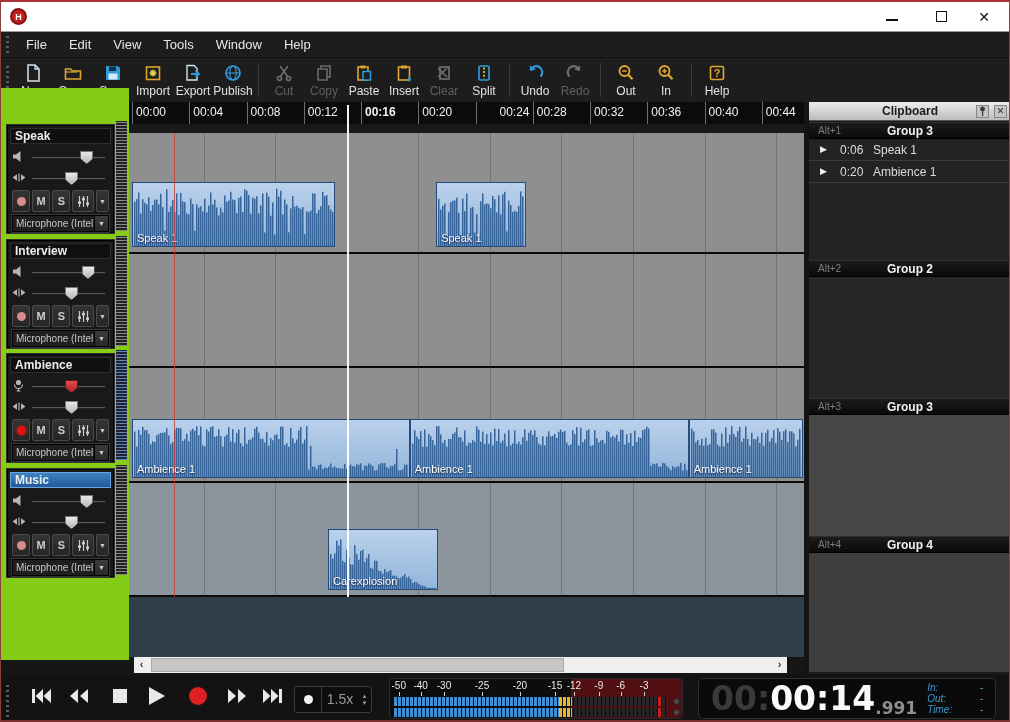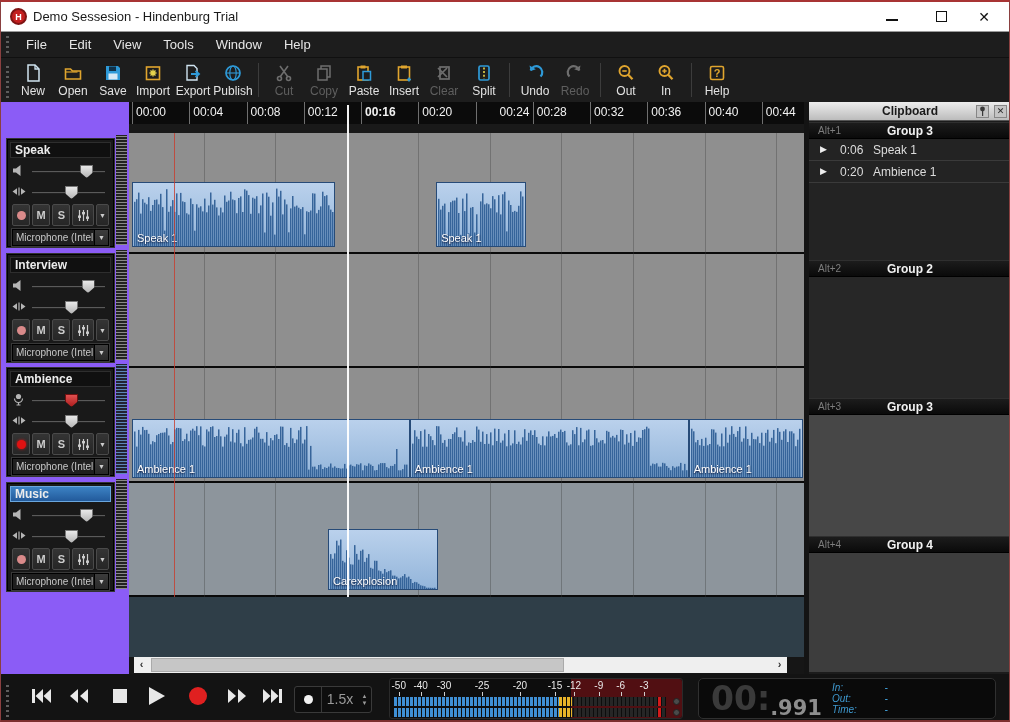--- a/index.html
+++ b/index.html
@@ -22,21 +22,21 @@
   .gripper{left:5px;width:3px;background:repeating-linear-gradient(0deg,#5d5d5d 0 2px,transparent 2px 5px);}
   .menu-item{color:#e6e6e6;font-size:13px;padding:4px 11px;}
   #toolbar{left:0;top:55px;width:100%;height:45px;background:#1d1d1d;border-top:1px solid #101010;
            display:flex;align-items:center;padding-left:12px;}
   .tb-item{width:40px;display:flex;flex-direction:column;align-items:center;gap:1px;}
   .tb-icon{height:20px;width:22px;display:flex;align-items:center;justify-content:center;}
   .tb-label{font-size:12px;color:#e2e2e2;white-space:nowrap;}
   .tb-item.disabled .tb-label{color:#5f5f5f;}
   .tb-sep{width:1px;height:34px;background:#3c3c3c;margin:0 5px;}
   
-  #leftpanel{left:0;top:100px;width:128px;height:572px;background:#8b5cf6;}
+  #leftpanel{left:0;top:86px;width:128px;height:572px;background:#84cc16;}
   #corner{left:0;top:100px;width:128px;height:31px;background:#202020;}
   .trackbox{position:absolute;left:6px;width:107px;height:108px;background:#191919;border:1px solid #000;
             box-shadow:0 0 0 1px #333;}
   .tname{position:absolute;left:2px;top:2px;right:2px;height:16px;background:#101010;border:1px solid #2e2e2e;
          color:#ececec;font-size:12px;font-weight:bold;padding:1px 4px;line-height:13px;}
   .tname.sel{background:linear-gradient(#3c82c4,#225a9b);border-color:#6aa6dd;}
   .srow{position:absolute;left:4px;right:4px;height:16px;}
   .sicon{position:absolute;left:0;top:1px;width:14px;height:12px;color:#b5b5b5;font-size:9px;line-height:12px;}
   .sline{position:absolute;left:20px;right:4px;top:8px;height:2px;background:#5a5a5a;border-bottom:1px solid #222;}
   .sthumb{position:absolute;top:2px;width:13px;height:13px;background:linear-gradient(#e8e8e8,#b8b8b8);
@@ -108,32 +108,31 @@
       background:repeating-linear-gradient(90deg,#3f8fd4 0 3px,#0d0d0d 3px 4px);}
   .mfill-yellow{position:absolute;left:60.7%;top:0;height:100%;width:4.7%;
       background:repeating-linear-gradient(90deg,#e8b428 0 3px,#0d0d0d 3px 4px);}
   .mpeak{position:absolute;left:97.2%;top:0;height:100%;width:3px;background:#d41a1a;}
   .mled{position:absolute;left:283px;width:7px;height:7px;border-radius:50%;background:#4a4a4a;border:1px solid #222;}
   
   #timebox{position:absolute;left:697px;top:4px;width:298px;height:41px;background:#0a0a0a;border:1px solid #303030;
            border-radius:5px;display:flex;align-items:center;padding-left:12px;}
   #tc-dim{font-family:"DejaVu Sans",sans-serif;font-size:33px;font-weight:bold;color:#3a3a3a;}
   #tc-main{font-family:"DejaVu Sans",sans-serif;font-size:33px;font-weight:bold;color:#fafafa;}
-  #tc-ms{font-family:"DejaVu Sans",sans-serif;font-size:21px;font-weight:bold;color:#8e8e8e;margin-top:18px;}
+  #tc-ms{font-family:"DejaVu Sans",sans-serif;font-size:17px;font-weight:bold;color:#8e8e8e;margin-top:18px;}
   #tc-fields{margin-left:10px;font-size:10px;color:#3f9ad1;line-height:11px;}
   .tc-frow{display:flex;width:56px;justify-content:space-between;font-style:italic;}
 </style>
 </head>
 <body>
 
 <div id="win">
 
   <div id="titlebar" class="abs">
     <div id="logo" class="abs">H</div>
-    <div id="title-text" class="abs">Demo Sessesion - Hindenburg Trial</div>
     <div class="winbtn abs" style="left:876px;"><span class="glyph-min"></span></div>
     <div class="winbtn abs" style="left:925px;"><span class="glyph-max"></span></div>
     <div class="winbtn abs glyph-close" style="left:968px;">✕</div>
   </div>
 
   <div id="menubar" class="abs">
     <div class="gripper abs" style="top:4px;height:17px;"></div>
   <div class="menu-item">File</div>
       <div class="menu-item">Edit</div>
       <div class="menu-item">View</div>
@@ -1226,20 +1225,21 @@
       <div class="mbar" style="top:29px;">
           <div class="mfill-blue"></div>
           <div class="mfill-yellow"></div>
           <div class="mpeak"></div>
         </div>
       <div class="mled" style="top:19px;"></div>
       <div class="mled" style="top:30px;"></div>
     </div>
     <div id="timebox">
       <span id="tc-dim">00:</span>
+      <span id="tc-main">00:14</span>
       <span id="tc-ms">.991</span>
       <div id="tc-fields">
           <div class="tc-frow">
             <span>In:</span>
             <span>-</span>
           </div>
           <div class="tc-frow">
             <span>Out:</span>
             <span>-</span>
           </div>

